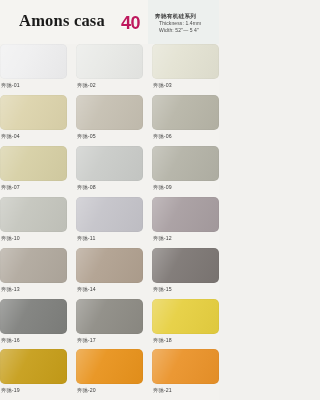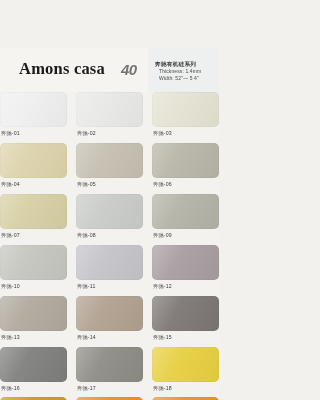--- a/index.html
+++ b/index.html
@@ -2,39 +2,39 @@
 <html><head>
 <meta charset="utf-8">
 <style>
   html,body{margin:0;padding:0;}
   body{
     width:219px;height:400px;overflow:hidden;
     background:#f2f1ee;
     font-family:"Liberation Sans","DejaVu Sans",sans-serif;
     position:relative;
   }
-  .page{position:absolute;inset:0;background:#f3f2ef;margin-top:48px;}
+  .page{position:absolute;inset:0;background:#f3f2ef;}
 
   
   .header{position:absolute;left:0;top:0;width:219px;height:44px;background:#f5f4f1;}
   .hdr-panel{
     position:absolute;left:148px;top:0;width:71px;height:44px;
     background:#edf0ee;
   }
   .brand{
     position:absolute;left:6px;top:11px;width:112px;
     font-family:"Liberation Serif","DejaVu Serif",serif;
     font-weight:bold;font-size:16.5px;letter-spacing:.2px;
     color:#1a1a1a;white-space:nowrap;text-align:center;
   }
   .bignum{
     position:absolute;left:121px;top:13px;
     font-family:"Liberation Sans","DejaVu Sans",sans-serif;
-    font-weight:bold;font-style:italic;font-size:15px;
-    color:#737373;letter-spacing:-0.5px;
+    font-weight:bold;font-size:18px;
+    color:#be185d;letter-spacing:-0.5px;
     text-shadow:0 1px 0 rgba(255,255,255,.8);
   }
   .hdr-text{position:absolute;left:155px;top:13px;width:64px;}
   .hdr-cn{
     font-size:5.6px;color:#3a3a3a;font-weight:bold;letter-spacing:.3px;
     line-height:7px;white-space:nowrap;
   }
   .hdr-line{
     font-size:5px;color:#4a4a4a;line-height:7px;white-space:nowrap;
     letter-spacing:.1px;padding-left:4px;

